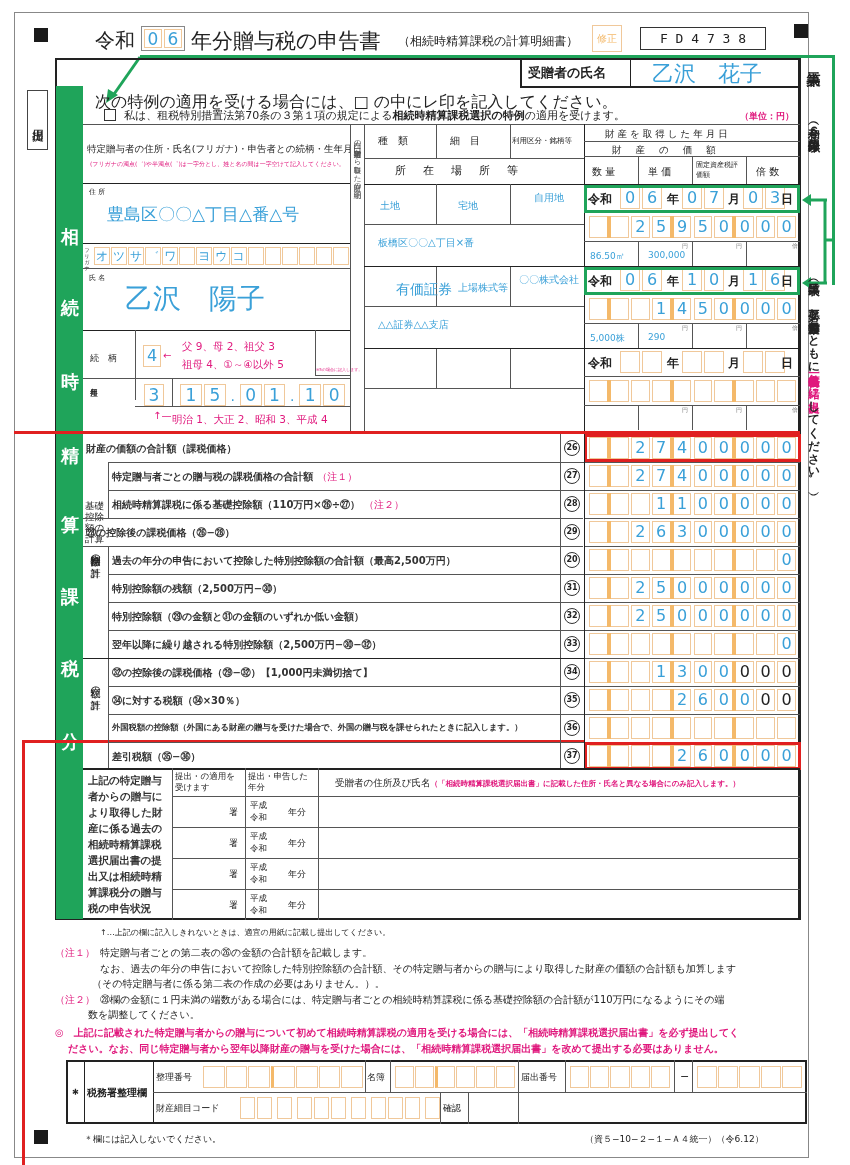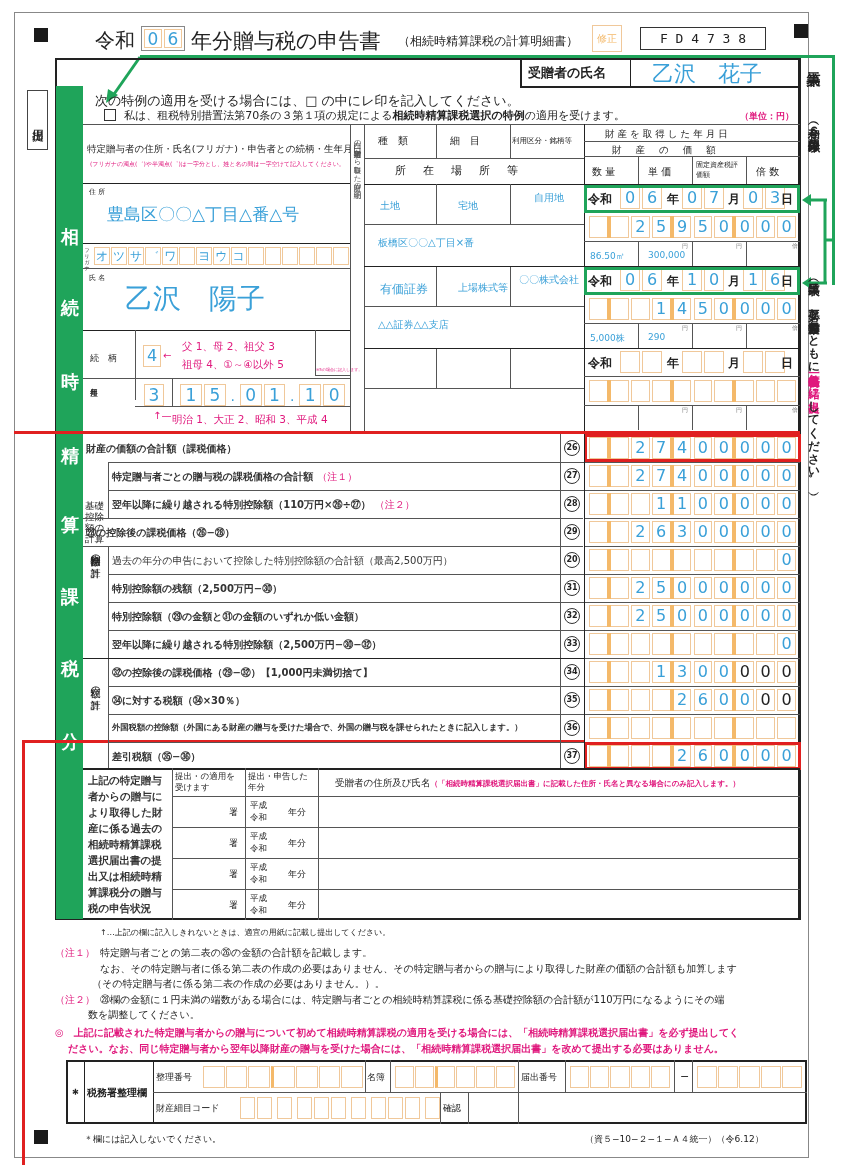--- a/index.html
+++ b/index.html
@@ -74,21 +74,21 @@
 
 <div class="vl" style="left:800px;top:58px;height:862px;border-color:#222"></div>
 <div class="vert" style="left:805px;top:62px;font-size:14px;font-weight:bold;line-height:18px">第二表</div>
 <div class="vert" style="left:806px;top:118px;font-size:12px;font-weight:bold;line-height:16px">（令和６年分以降用）</div>
 <div class="vert" style="left:806px;top:275px;font-size:11.6px;font-weight:bold;line-height:16px;display:flex">
     <span>（第二表は、必要な添付書類とともに</span>
     <span class="pink">申告書第一表と一緒に提出</span>
     <span>してください。）</span>
   </div>
 
-<div class="txt" style="left:95px;top:92px;font-size:13px">次の特例の適用を受ける場合には、□ の中にレ印を記入してください。</div>
+<div class="txt" style="left:95px;top:92px;font-size:16px">次の特例の適用を受ける場合には、□ の中にレ印を記入してください。</div>
 <div class="abs" style="left:104px;top:109px;width:12px;height:12px;border:1px solid #333"></div>
 <div class="txt" style="left:124px;top:108px;font-size:11px"><span>私は、租税特別措置法第70条の３第１項の規定による</span><b>相続時精算課税選択の特例</b><span>の適用を受けます。</span></div>
 <div class="txt pink" style="left:740px;top:110px;font-size:9px;font-weight:bold">（単位：円）</div>
 
 <div class="hl" style="left:83px;top:124px;width:717px"></div>
 <div class="txt" style="left:87px;top:143px;font-size:9.5px">特定贈与者の住所・氏名(フリガナ)・申告者との続柄・生年月日</div>
 <div class="txt pink" style="left:90px;top:160px;font-size:6px">(フリガナの濁点(゛)や半濁点(゜)は一字分とし、姓と名の間は一字空けて記入してください。</div>
 <div class="hl" style="left:83px;top:183px;width:267px;border-color:#222"></div>
 <div class="txt" style="left:89px;top:187px;font-size:7px">住 所</div>
 <div class="txt blue" style="left:107px;top:203px;font-size:17px">豊島区〇〇△丁目△番△号</div>
@@ -112,21 +112,21 @@
   <div style="flex:1;border:1px solid #f0c89a"></div>
 </div>
 <div class="hl" style="left:83px;top:268px;width:267px"></div>
 <div class="txt" style="left:89px;top:273px;font-size:7px">氏 名</div>
 <div class="txt blue" style="left:125px;top:280px;font-size:28px">乙沢　陽子</div>
 <div class="hl" style="left:83px;top:330px;width:267px;border-color:#222"></div>
 <div class="vl" style="left:135px;top:330px;height:70px"></div>
 <div class="txt" style="left:90px;top:352px;font-size:9px">続　柄</div>
 <div class="cell" style="left:143px;top:345px;width:18px;height:22px;font-size:16px;line-height:20px">4</div>
 <div class="txt pink" style="left:163px;top:350px;font-size:10px">←</div>
-<div class="txt pink" style="left:182px;top:340px;font-size:10.5px">父 1、母 2、祖父 3</div>
+<div class="txt pink" style="left:182px;top:340px;font-size:10.5px">父 9、母 2、祖父 3</div>
 <div class="txt pink" style="left:182px;top:358px;font-size:10.5px">祖母 4、①～④以外 5</div>
 <div class="abs" style="left:315px;top:330px;width:35px;height:46px;border-left:1px solid #555;border-bottom:1px solid #555"></div>
 <div class="txt pink" style="left:316px;top:367px;font-size:4px">※5の場合に記入します。</div>
 <div class="hl" style="left:83px;top:378px;width:267px"></div>
 <div class="vert" style="left:88px;top:382px;font-size:8px;line-height:10px;height:30px">生年月日</div>
 <div class="cell" style="left:144px;top:384px;width:20px;height:22px;font-size:17px;line-height:20px">3</div>
 <div class="vl" style="left:172px;top:378px;height:28px"></div>
 <div class="abs" style="left:180px;top:384px;width:165px;height:22px;display:flex;gap:2px">
   <div style="flex:1;border:1px solid #f0c89a;color:#3aa0d8;font-size:17px;text-align:center;line-height:20px">1</div>
   <div style="flex:1;border:1px solid #f0c89a;color:#3aa0d8;font-size:17px;text-align:center;line-height:20px">5</div>
@@ -204,21 +204,21 @@
     <div style="left:746px;top:241px;height:25px" class="vl"></div>
     <div style="left:590px;top:250px;font-size:9px" class="txt blue">86.50㎡</div>
     <div style="left:648px;top:250px;font-size:9px" class="txt blue">300,000</div>
     <div style="left:682px;top:242px;font-size:6px;color:#777" class="txt">円</div>
     <div style="left:736px;top:242px;font-size:6px;color:#777" class="txt">円</div>
     <div style="left:792px;top:242px;font-size:6px;color:#777" class="txt">倍</div>
     <div style="left:584px;top:185px;width:216px;height:28px;border:3px solid #1fa45a" class="abs"></div>
     <div style="left:436px;top:266px;height:40px" class="vl"></div>
     <div style="left:510px;top:266px;height:40px" class="vl"></div>
     <div style="left:364px;top:306px;width:220px" class="hl"></div>
-    <div style="left:380px;top:281px;font-size:12px" class="txt blue">有価証券</div>
+    <div style="left:396px;top:281px;font-size:14px" class="txt blue">有価証券</div>
     <div style="left:458px;top:281px;font-size:10px" class="txt blue">上場株式等</div>
     <div style="left:516px;top:274px;width:66px;font-size:10px;white-space:normal;text-align:center;line-height:12px" class="txt blue">〇〇株式会社</div>
     <div style="left:378px;top:318px;font-size:10px" class="txt blue">△△証券△△支店</div>
     <div style="left:364px;top:266px;width:436px;border-color:#222" class="hl"></div>
     <div style="left:588px;top:273px;font-size:12px;font-weight:bold" class="txt">令和</div>
     <div style="left:620px;top:269px;width:20px;height:22px;font-size:16px;line-height:20px" class="cell">0</div>
     <div style="left:642px;top:269px;width:20px;height:22px;font-size:16px;line-height:20px" class="cell">6</div>
     <div style="left:667px;top:273px;font-size:12px;font-weight:bold" class="txt">年</div>
     <div style="left:682px;top:269px;width:20px;height:22px;font-size:16px;line-height:20px" class="cell">1</div>
     <div style="left:704px;top:269px;width:20px;height:22px;font-size:16px;line-height:20px" class="cell">0</div>
@@ -331,21 +331,21 @@
     <div style="left:672.6px;top:465px;width:18.9px;height:22px;font-size:16px;line-height:20px" class="cell">4</div>
     <div style="left:669.6px;top:465px;height:22px" class="sep"></div>
     <div style="left:693.5px;top:465px;width:18.9px;height:22px;font-size:16px;line-height:20px" class="cell">0</div>
     <div style="left:714.4px;top:465px;width:18.9px;height:22px;font-size:16px;line-height:20px" class="cell">0</div>
     <div style="left:735.3px;top:465px;width:18.9px;height:22px;font-size:16px;line-height:20px" class="cell">0</div>
     <div style="left:732.3px;top:465px;height:22px" class="sep"></div>
     <div style="left:756.2px;top:465px;width:18.9px;height:22px;font-size:16px;line-height:20px" class="cell">0</div>
     <div style="left:777.1px;top:465px;width:18.9px;height:22px;font-size:16px;line-height:20px" class="cell">0</div>
     <div style="left:108px;top:490px;width:500px" class="hl"></div>
     <div style="left:584px;top:490px;width:216px" class="hl"></div>
-    <div style="left:112px;top:498px;font-size:10px;font-weight:bold;color:#333" class="txt"><span>翌年以降に繰り越される特別控除額（110万円×㉖÷㉗）</span><span style="color:#e0197d;font-weight:normal;margin-left:4px">（注２）</span></div>
+    <div style="left:112px;top:498px;font-size:10px;font-weight:bold;color:#333" class="txt"><span>相続時精算課税に係る基礎控除額（110万円×㉖÷㉗）</span><span style="color:#e0197d;font-weight:normal;margin-left:4px">（注２）</span></div>
     <div style="left:564px;top:496px" class="circ">28</div>
     <div style="left:589px;top:493px;width:18.9px;height:22px;font-size:16px;line-height:20px" class="cell"></div>
     <div style="left:609.9px;top:493px;width:18.9px;height:22px;font-size:16px;line-height:20px" class="cell"></div>
     <div style="left:606.9px;top:493px;height:22px" class="sep"></div>
     <div style="left:630.8px;top:493px;width:18.9px;height:22px;font-size:16px;line-height:20px" class="cell"></div>
     <div style="left:651.7px;top:493px;width:18.9px;height:22px;font-size:16px;line-height:20px" class="cell">1</div>
     <div style="left:672.6px;top:493px;width:18.9px;height:22px;font-size:16px;line-height:20px" class="cell">1</div>
     <div style="left:669.6px;top:493px;height:22px" class="sep"></div>
     <div style="left:693.5px;top:493px;width:18.9px;height:22px;font-size:16px;line-height:20px" class="cell">0</div>
     <div style="left:714.4px;top:493px;width:18.9px;height:22px;font-size:16px;line-height:20px" class="cell">0</div>
@@ -365,21 +365,21 @@
     <div style="left:672.6px;top:521px;width:18.9px;height:22px;font-size:16px;line-height:20px" class="cell">3</div>
     <div style="left:669.6px;top:521px;height:22px" class="sep"></div>
     <div style="left:693.5px;top:521px;width:18.9px;height:22px;font-size:16px;line-height:20px" class="cell">0</div>
     <div style="left:714.4px;top:521px;width:18.9px;height:22px;font-size:16px;line-height:20px" class="cell">0</div>
     <div style="left:735.3px;top:521px;width:18.9px;height:22px;font-size:16px;line-height:20px" class="cell">0</div>
     <div style="left:732.3px;top:521px;height:22px" class="sep"></div>
     <div style="left:756.2px;top:521px;width:18.9px;height:22px;font-size:16px;line-height:20px" class="cell">0</div>
     <div style="left:777.1px;top:521px;width:18.9px;height:22px;font-size:16px;line-height:20px" class="cell">0</div>
     <div style="left:83px;top:546px;width:500px" class="hl"></div>
     <div style="left:584px;top:546px;width:216px" class="hl"></div>
-    <div style="left:112px;top:554px;font-size:10px;font-weight:normal;color:#333" class="txt"><span>過去の年分の申告において控除した特別控除額の合計額（最高2,500万円）</span><span style="color:#e0197d;font-weight:normal;margin-left:4px"></span></div>
+    <div style="left:112px;top:554px;font-size:10px;font-weight:bold;color:#333" class="txt"><span>過去の年分の申告において控除した特別控除額の合計額（最高2,500万円）</span><span style="color:#e0197d;font-weight:normal;margin-left:4px"></span></div>
     <div style="left:564px;top:552px" class="circ">20</div>
     <div style="left:589px;top:549px;width:18.9px;height:22px;font-size:16px;line-height:20px" class="cell"></div>
     <div style="left:609.9px;top:549px;width:18.9px;height:22px;font-size:16px;line-height:20px" class="cell"></div>
     <div style="left:606.9px;top:549px;height:22px" class="sep"></div>
     <div style="left:630.8px;top:549px;width:18.9px;height:22px;font-size:16px;line-height:20px" class="cell"></div>
     <div style="left:651.7px;top:549px;width:18.9px;height:22px;font-size:16px;line-height:20px" class="cell"></div>
     <div style="left:672.6px;top:549px;width:18.9px;height:22px;font-size:16px;line-height:20px" class="cell"></div>
     <div style="left:669.6px;top:549px;height:22px" class="sep"></div>
     <div style="left:693.5px;top:549px;width:18.9px;height:22px;font-size:16px;line-height:20px" class="cell"></div>
     <div style="left:714.4px;top:549px;width:18.9px;height:22px;font-size:16px;line-height:20px" class="cell"></div>
@@ -549,21 +549,21 @@
     <div style="left:250px;top:892px;font-size:8.5px;white-space:pre;line-height:12px" class="txt">平成
 令和</div>
     <div style="left:288px;top:899px;font-size:9px" class="txt">年分</div>
     <div style="left:173px;top:890px;width:70px;height:29px" class="abs"></div>
     <div style="left:320px;top:890px;width:478px;height:29px" class="abs"></div>
   </div>
 
 <div class="txt" style="left:100px;top:927px;font-size:8px">↑…<span>上記の欄に記入しきれないときは、適宜の用紙に記載し提出してください。</span></div>
 <div class="txt pink" style="left:55px;top:946px;font-size:10px">（注１）</div>
 <div class="txt" style="left:100px;top:946px;font-size:10px">特定贈与者ごとの第二表の㉖の金額の合計額を記載します。</div>
-<div class="txt" style="left:100px;top:962px;font-size:10px">なお、その特定贈与者に係る第二表の作成の必要はありません、その特定贈与者からの贈与により取得した財産の価額の合計額も加算します</div>
+<div class="txt" style="left:100px;top:962px;font-size:10px">なお、過去の年分の申告において控除した特別控除額の合計額、その特定贈与者からの贈与により取得した財産の価額の合計額も加算します</div>
 <div class="txt" style="left:92px;top:977px;font-size:10px">（その特定贈与者に係る第二表の作成の必要はありません。）。</div>
 <div class="txt pink" style="left:55px;top:993px;font-size:10px">（注２）</div>
 <div class="txt" style="left:100px;top:993px;font-size:10px">㉘欄の金額に１円未満の端数がある場合には、特定贈与者ごとの相続時精算課税に係る基礎控除額の合計額が110万円になるようにその端</div>
 <div class="txt" style="left:88px;top:1008px;font-size:10px">数を調整してください。</div>
 <div class="txt pink" style="left:55px;top:1026px;font-size:10px;font-weight:bold">◎　上記に記載された特定贈与者からの贈与について初めて相続時精算課税の適用を受ける場合には、「相続時精算課税選択届出書」を必ず提出してく</div>
 <div class="txt pink" style="left:68px;top:1042px;font-size:10px;font-weight:bold">ださい。なお、同じ特定贈与者から翌年以降財産の贈与を受けた場合には、「相続時精算課税選択届出書」を改めて提出する必要はありません。</div>
 
 <div class="abs" style="left:66px;top:1060px;width:741px;height:64px;border:2px solid #222"></div>
 <div class="vl" style="left:84px;top:1060px;height:64px;border-color:#222"></div>
 <div class="vl" style="left:153px;top:1060px;height:64px;border-color:#222"></div>

